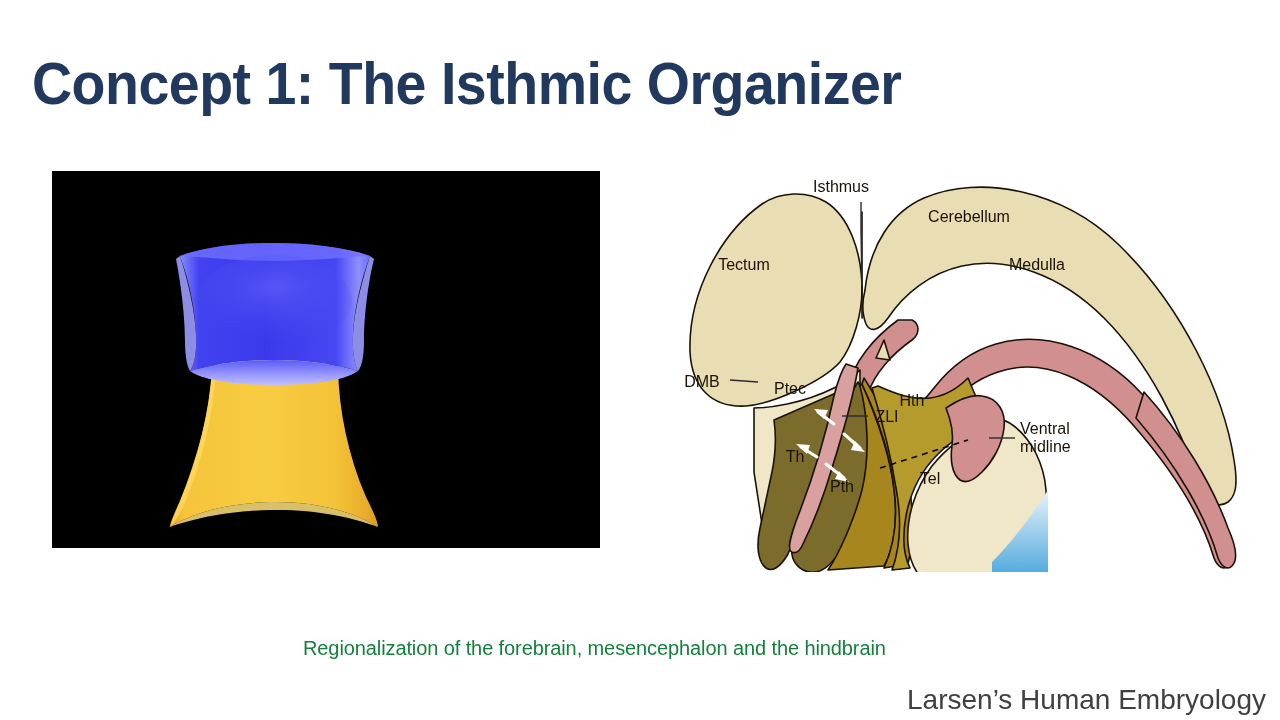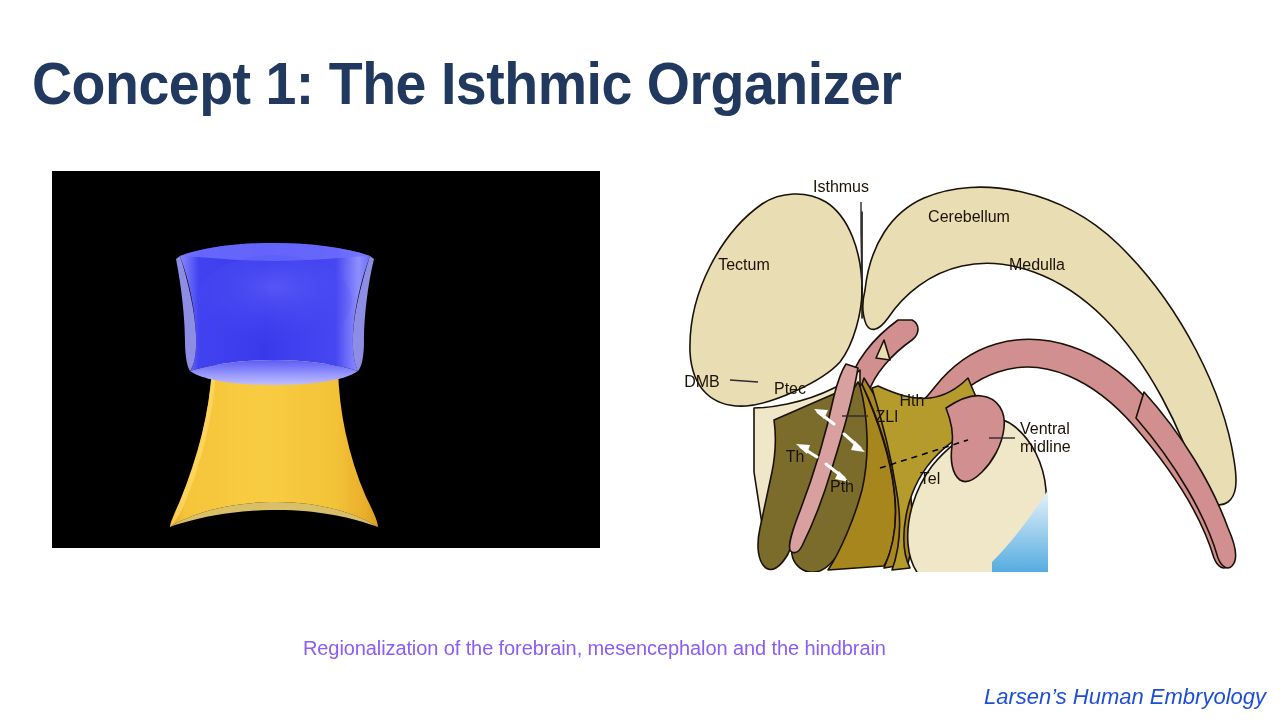--- a/index.html
+++ b/index.html
@@ -54,33 +54,32 @@
     height: 400px;
   }
   #diagram-panel svg { display: block; }
 
   
   #caption {
     position: absolute;
     left: 303px;
     top: 637px;
     font-size: 20px;
-    color: #8b5cf6;
+    color: #15803d;
     white-space: nowrap;
     letter-spacing: -0.1px;
   }
 
   
   #attribution {
     position: absolute;
     right: 14px;
     top: 684px;
-    font-size: 22px;
-    font-style: italic;
-    color: #1d4ed8;
+    font-size: 28px;
+    color: #404040;
     white-space: nowrap;
   }
 </style>
 </head>
 <body>
 
 <div id="slide-title">Concept 1: The Isthmic Organizer</div>
 
 <div id="render-panel">
   <svg width="548" height="377" viewBox="0 0 548 377" xmlns="http://www.w3.org/2000/svg">

